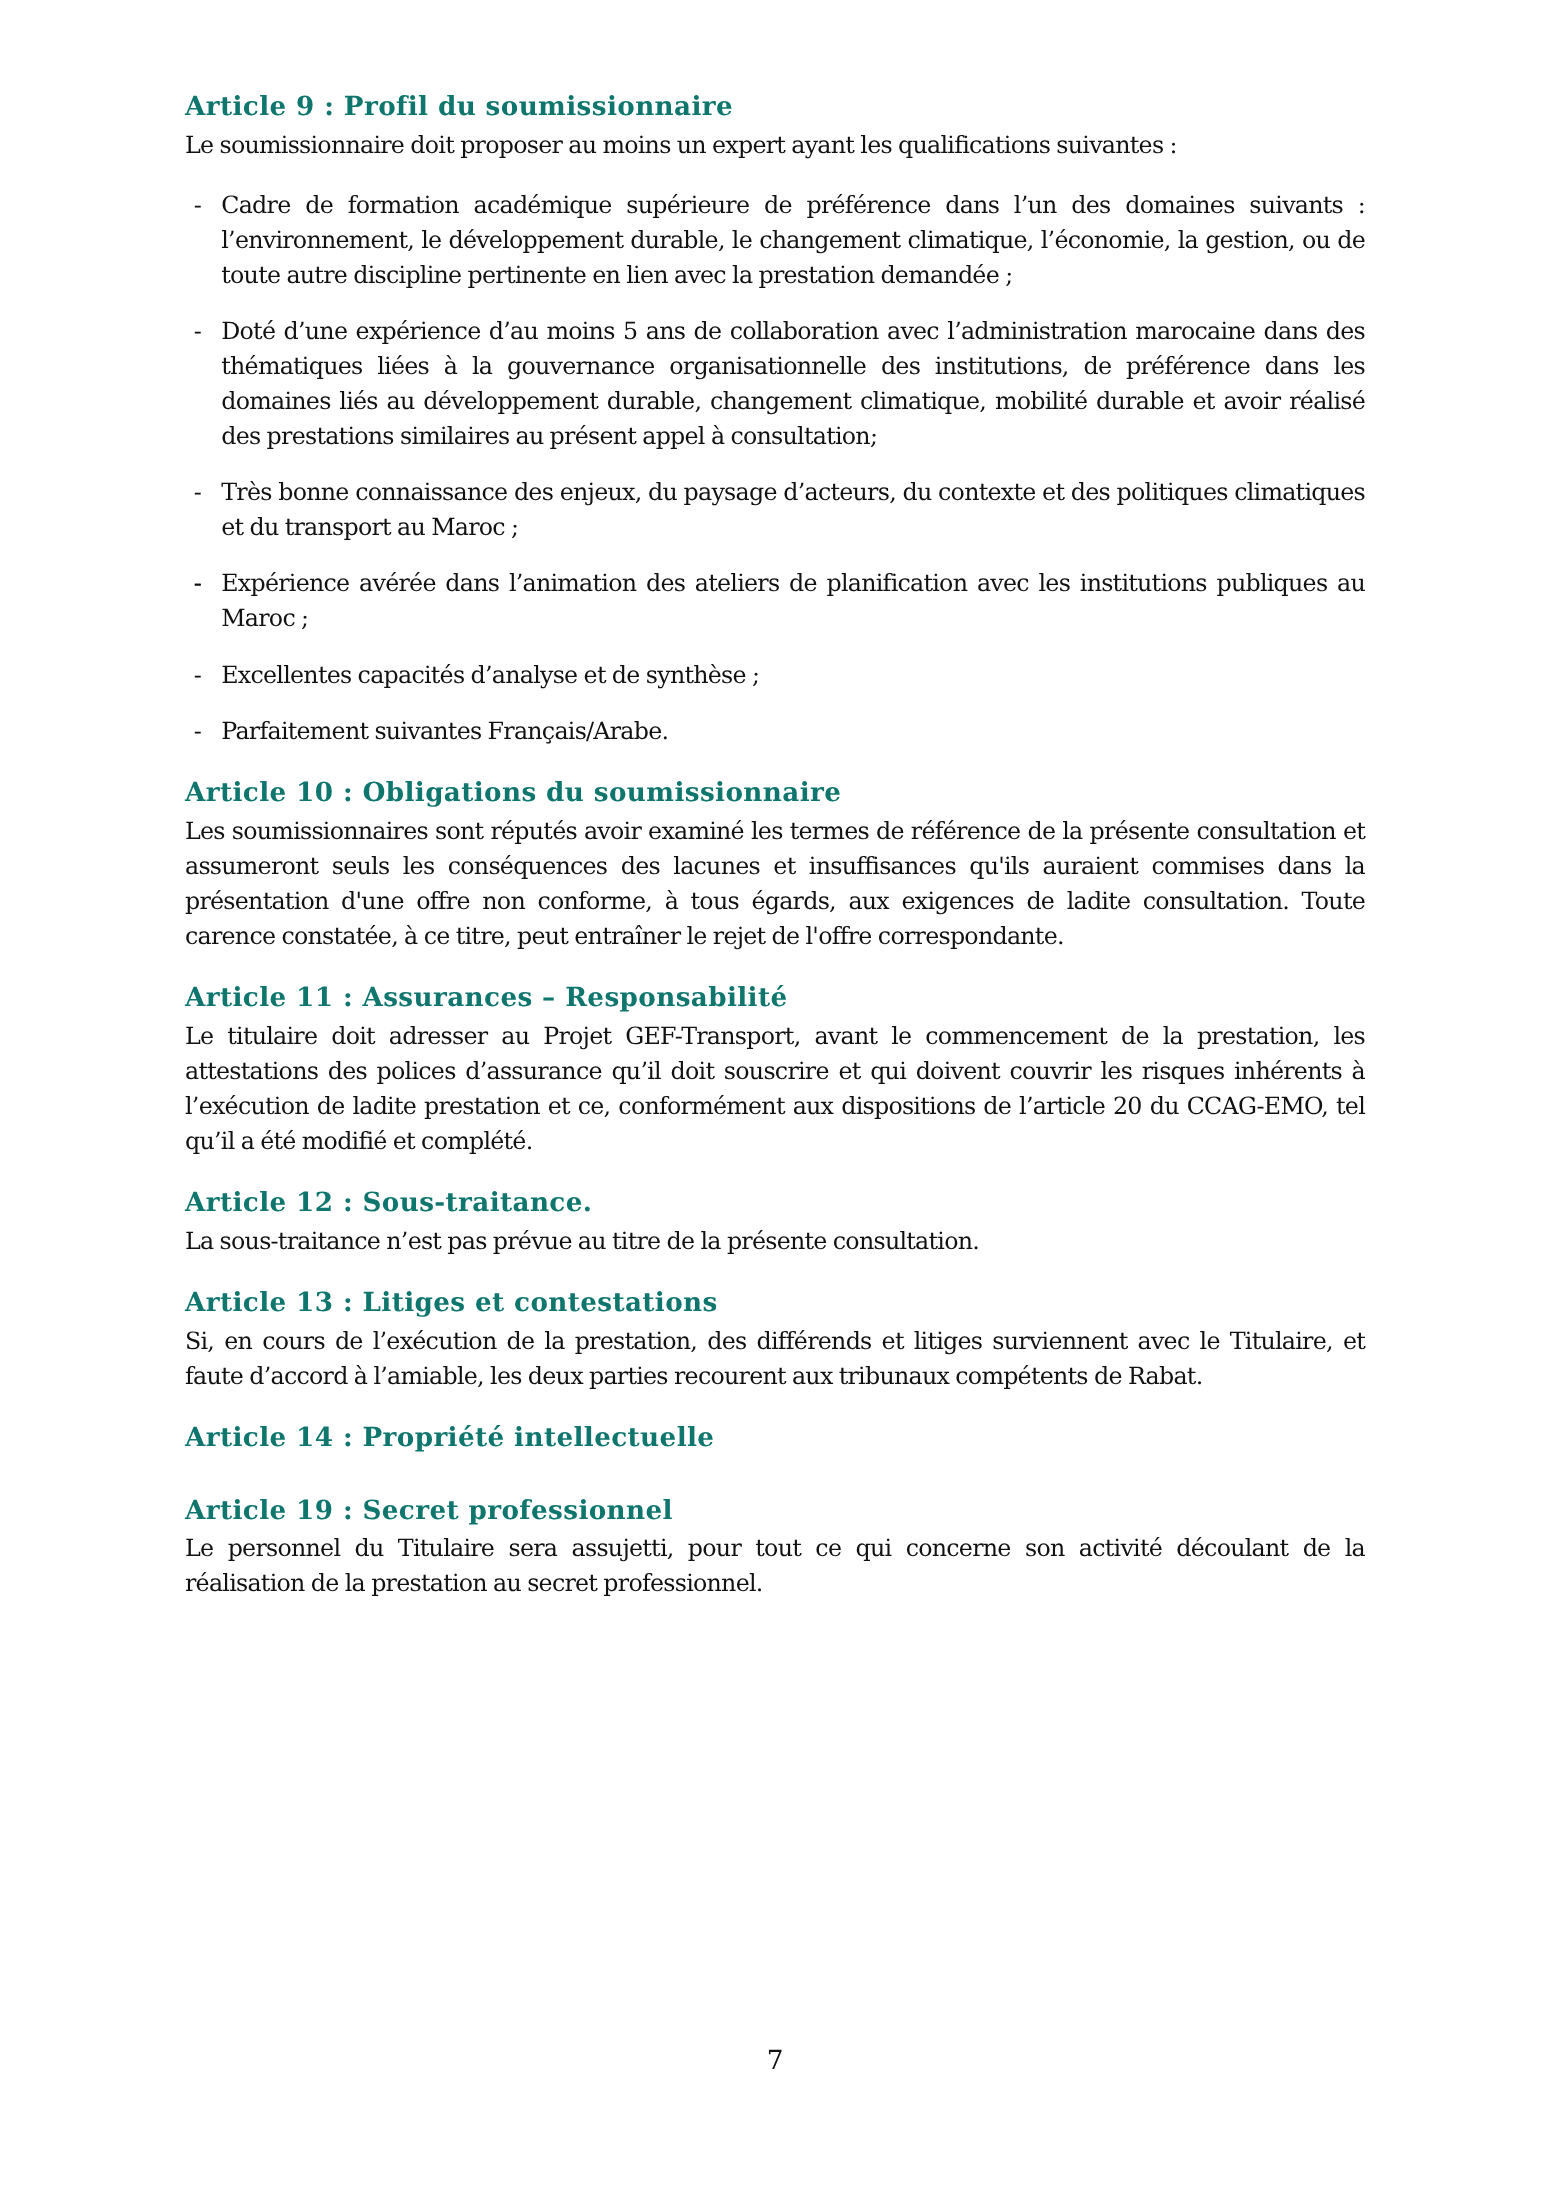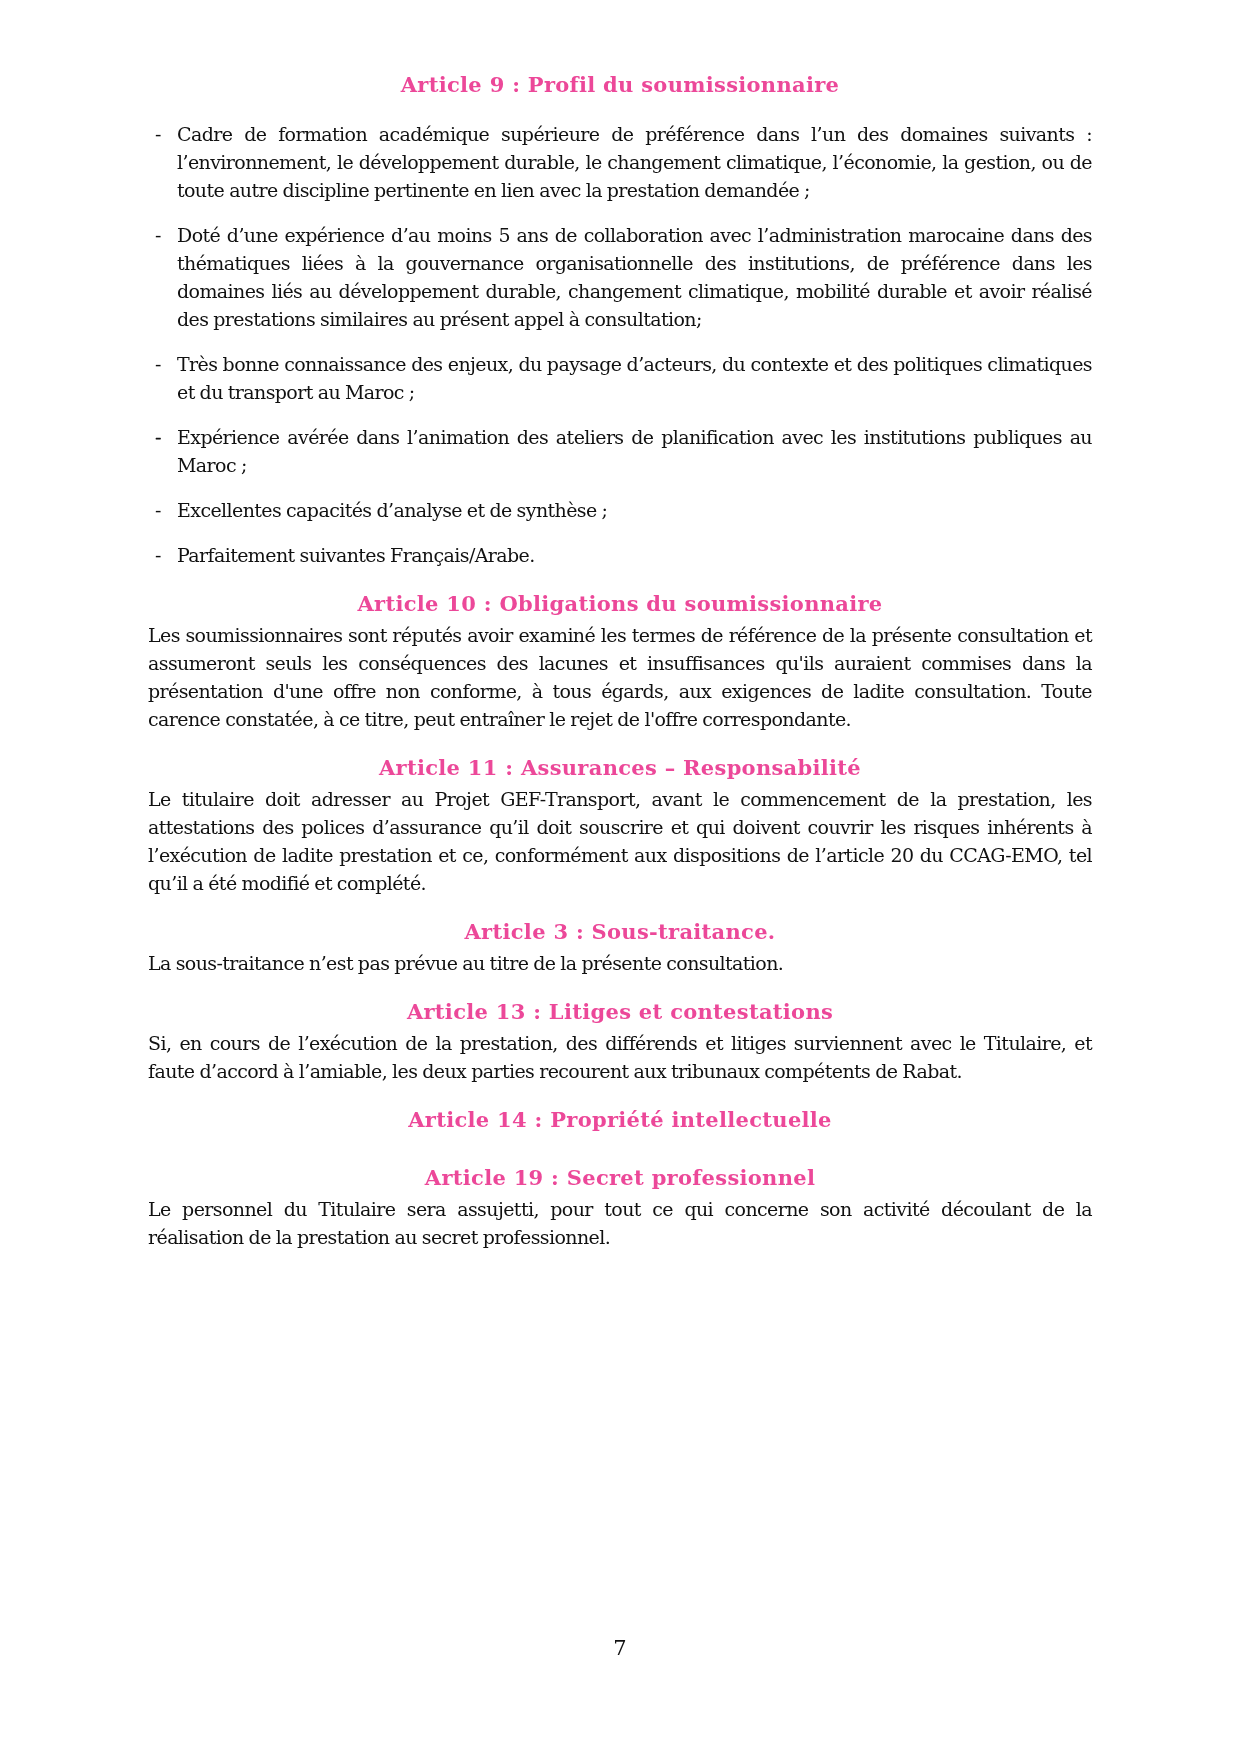--- a/index.html
+++ b/index.html
@@ -7,26 +7,25 @@
     .page {
       position: absolute; left: 148px; top: 70px; width: 944px;
       font-family: "DejaVu Serif", "Liberation Serif", serif;
       color: #111111;
       font-size: 19px;
       line-height: 28px;
     }
     .heading {
       font-family: "DejaVu Serif", "Liberation Serif", serif;
       font-weight: bold;
-      color: #ec4899;
+      color: #0f766e;
       font-size: 21px;
       line-height: 30px;
       margin: 0;
       letter-spacing: 0.3px;
-      text-align: center;
     }
     p.body {
       margin: 2px 0 0 0;
       text-align: justify;
       letter-spacing: -0.6px;
       word-spacing: -0.5px;
     }
     .section { margin-bottom: 20px; }
     ul.bullets { list-style: none; margin: 20px 0 0 0; padding: 0; }
     ul.bullets li {
@@ -45,20 +44,21 @@
       font-size: 21px; color: #111111;
     }
   </style>
 </head>
 <body>
 
 <div class="page">
 
   <div class="section">
     <h2 class="heading">Article 9 : Profil du soumissionnaire</h2>
+    <p class="body">Le soumissionnaire doit proposer au moins un expert ayant les qualifications suivantes :</p>
     <ul class="bullets">
       <li><span class="dash">-</span><span>Cadre de formation académique supérieure de préférence dans l’un des domaines suivants : l’environnement, le développement durable, le changement climatique, l’économie, la gestion, ou de toute autre discipline pertinente en lien avec la prestation demandée ;</span></li>
       <li><span class="dash">-</span><span>Doté d’une expérience d’au moins 5 ans de collaboration avec l’administration marocaine dans des thématiques liées à la gouvernance organisationnelle des institutions, de préférence dans les domaines liés au développement durable, changement climatique, mobilité durable et avoir réalisé des prestations similaires au présent appel à consultation;</span></li>
       <li><span class="dash">-</span><span>Très bonne connaissance des enjeux, du paysage d’acteurs, du contexte et des politiques climatiques et du transport au Maroc ;</span></li>
       <li><span class="dash">-</span></li>
       <li><span class="dash">-</span><span>Expérience avérée dans l’animation des ateliers de planification avec les institutions publiques au Maroc ;</span></li>
       <li><span class="dash">-</span><span>Excellentes capacités d’analyse et de synthèse ;</span></li>
       <li><span class="dash">-</span><span>Parfaitement suivantes Français/Arabe.</span></li>
     </ul>
   </div>
@@ -67,21 +67,21 @@
     <h2 class="heading">Article 10 : Obligations du soumissionnaire</h2>
     <p class="body">Les soumissionnaires sont réputés avoir examiné les termes de référence de la présente consultation et assumeront seuls les conséquences des lacunes et insuffisances qu'ils auraient commises dans la présentation d'une offre non conforme, à tous égards, aux exigences de ladite consultation. Toute carence constatée, à ce titre, peut entraîner le rejet de l'offre correspondante.</p>
   </div>
 
   <div class="section">
     <h2 class="heading">Article 11 : Assurances – Responsabilité</h2>
     <p class="body">Le titulaire doit adresser au Projet GEF-Transport, avant le commencement de la prestation, les attestations des polices d’assurance qu’il doit souscrire et qui doivent couvrir les risques inhérents à l’exécution de ladite prestation et ce, conformément aux dispositions de l’article 20 du CCAG-EMO, tel qu’il a été modifié et complété.</p>
   </div>
 
   <div class="section">
-    <h2 class="heading">Article 3 : Sous-traitance.</h2>
+    <h2 class="heading">Article 12 : Sous-traitance.</h2>
     <p class="body">La sous-traitance n’est pas prévue au titre de la présente consultation.</p>
   </div>
 
   <div class="section">
     <h2 class="heading">Article 13 : Litiges et contestations</h2>
     <p class="body">Si, en cours de l’exécution de la prestation, des différends et litiges surviennent avec le Titulaire, et faute d’accord à l’amiable, les deux parties recourent aux tribunaux compétents de Rabat.</p>
   </div>
 
   <div class="section">
     <h2 class="heading">Article 14 : Propriété intellectuelle</h2>

